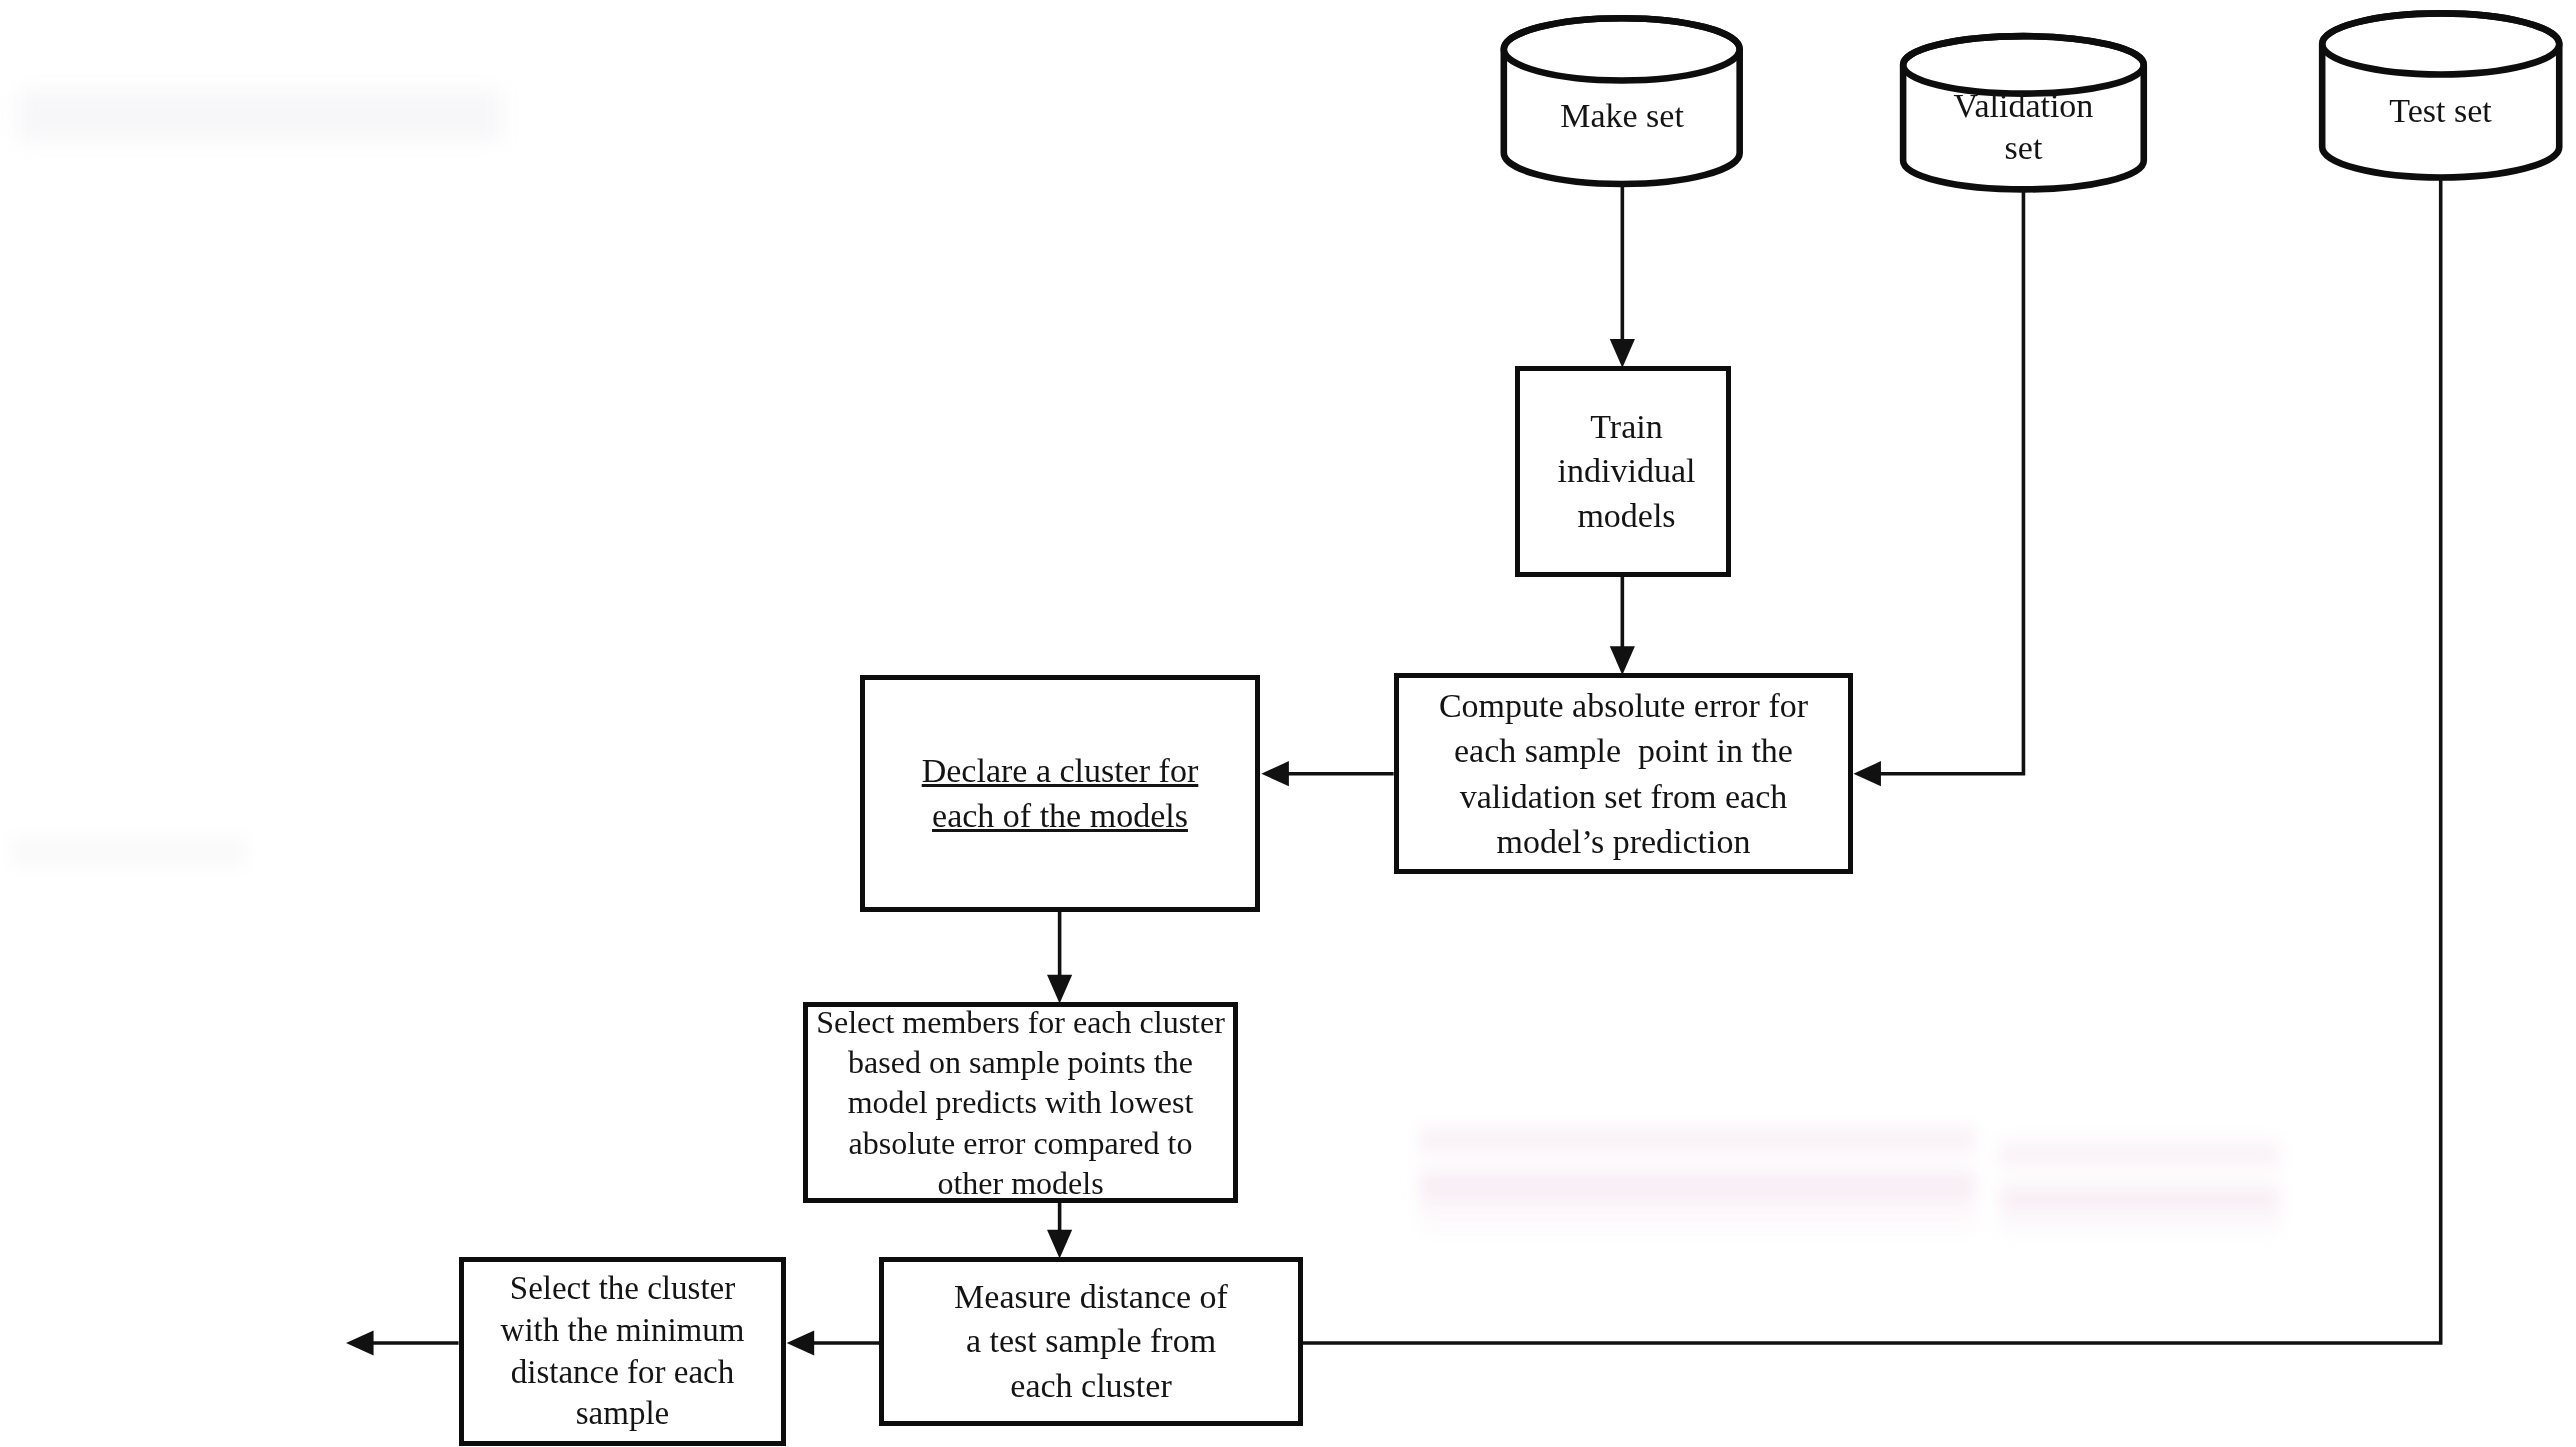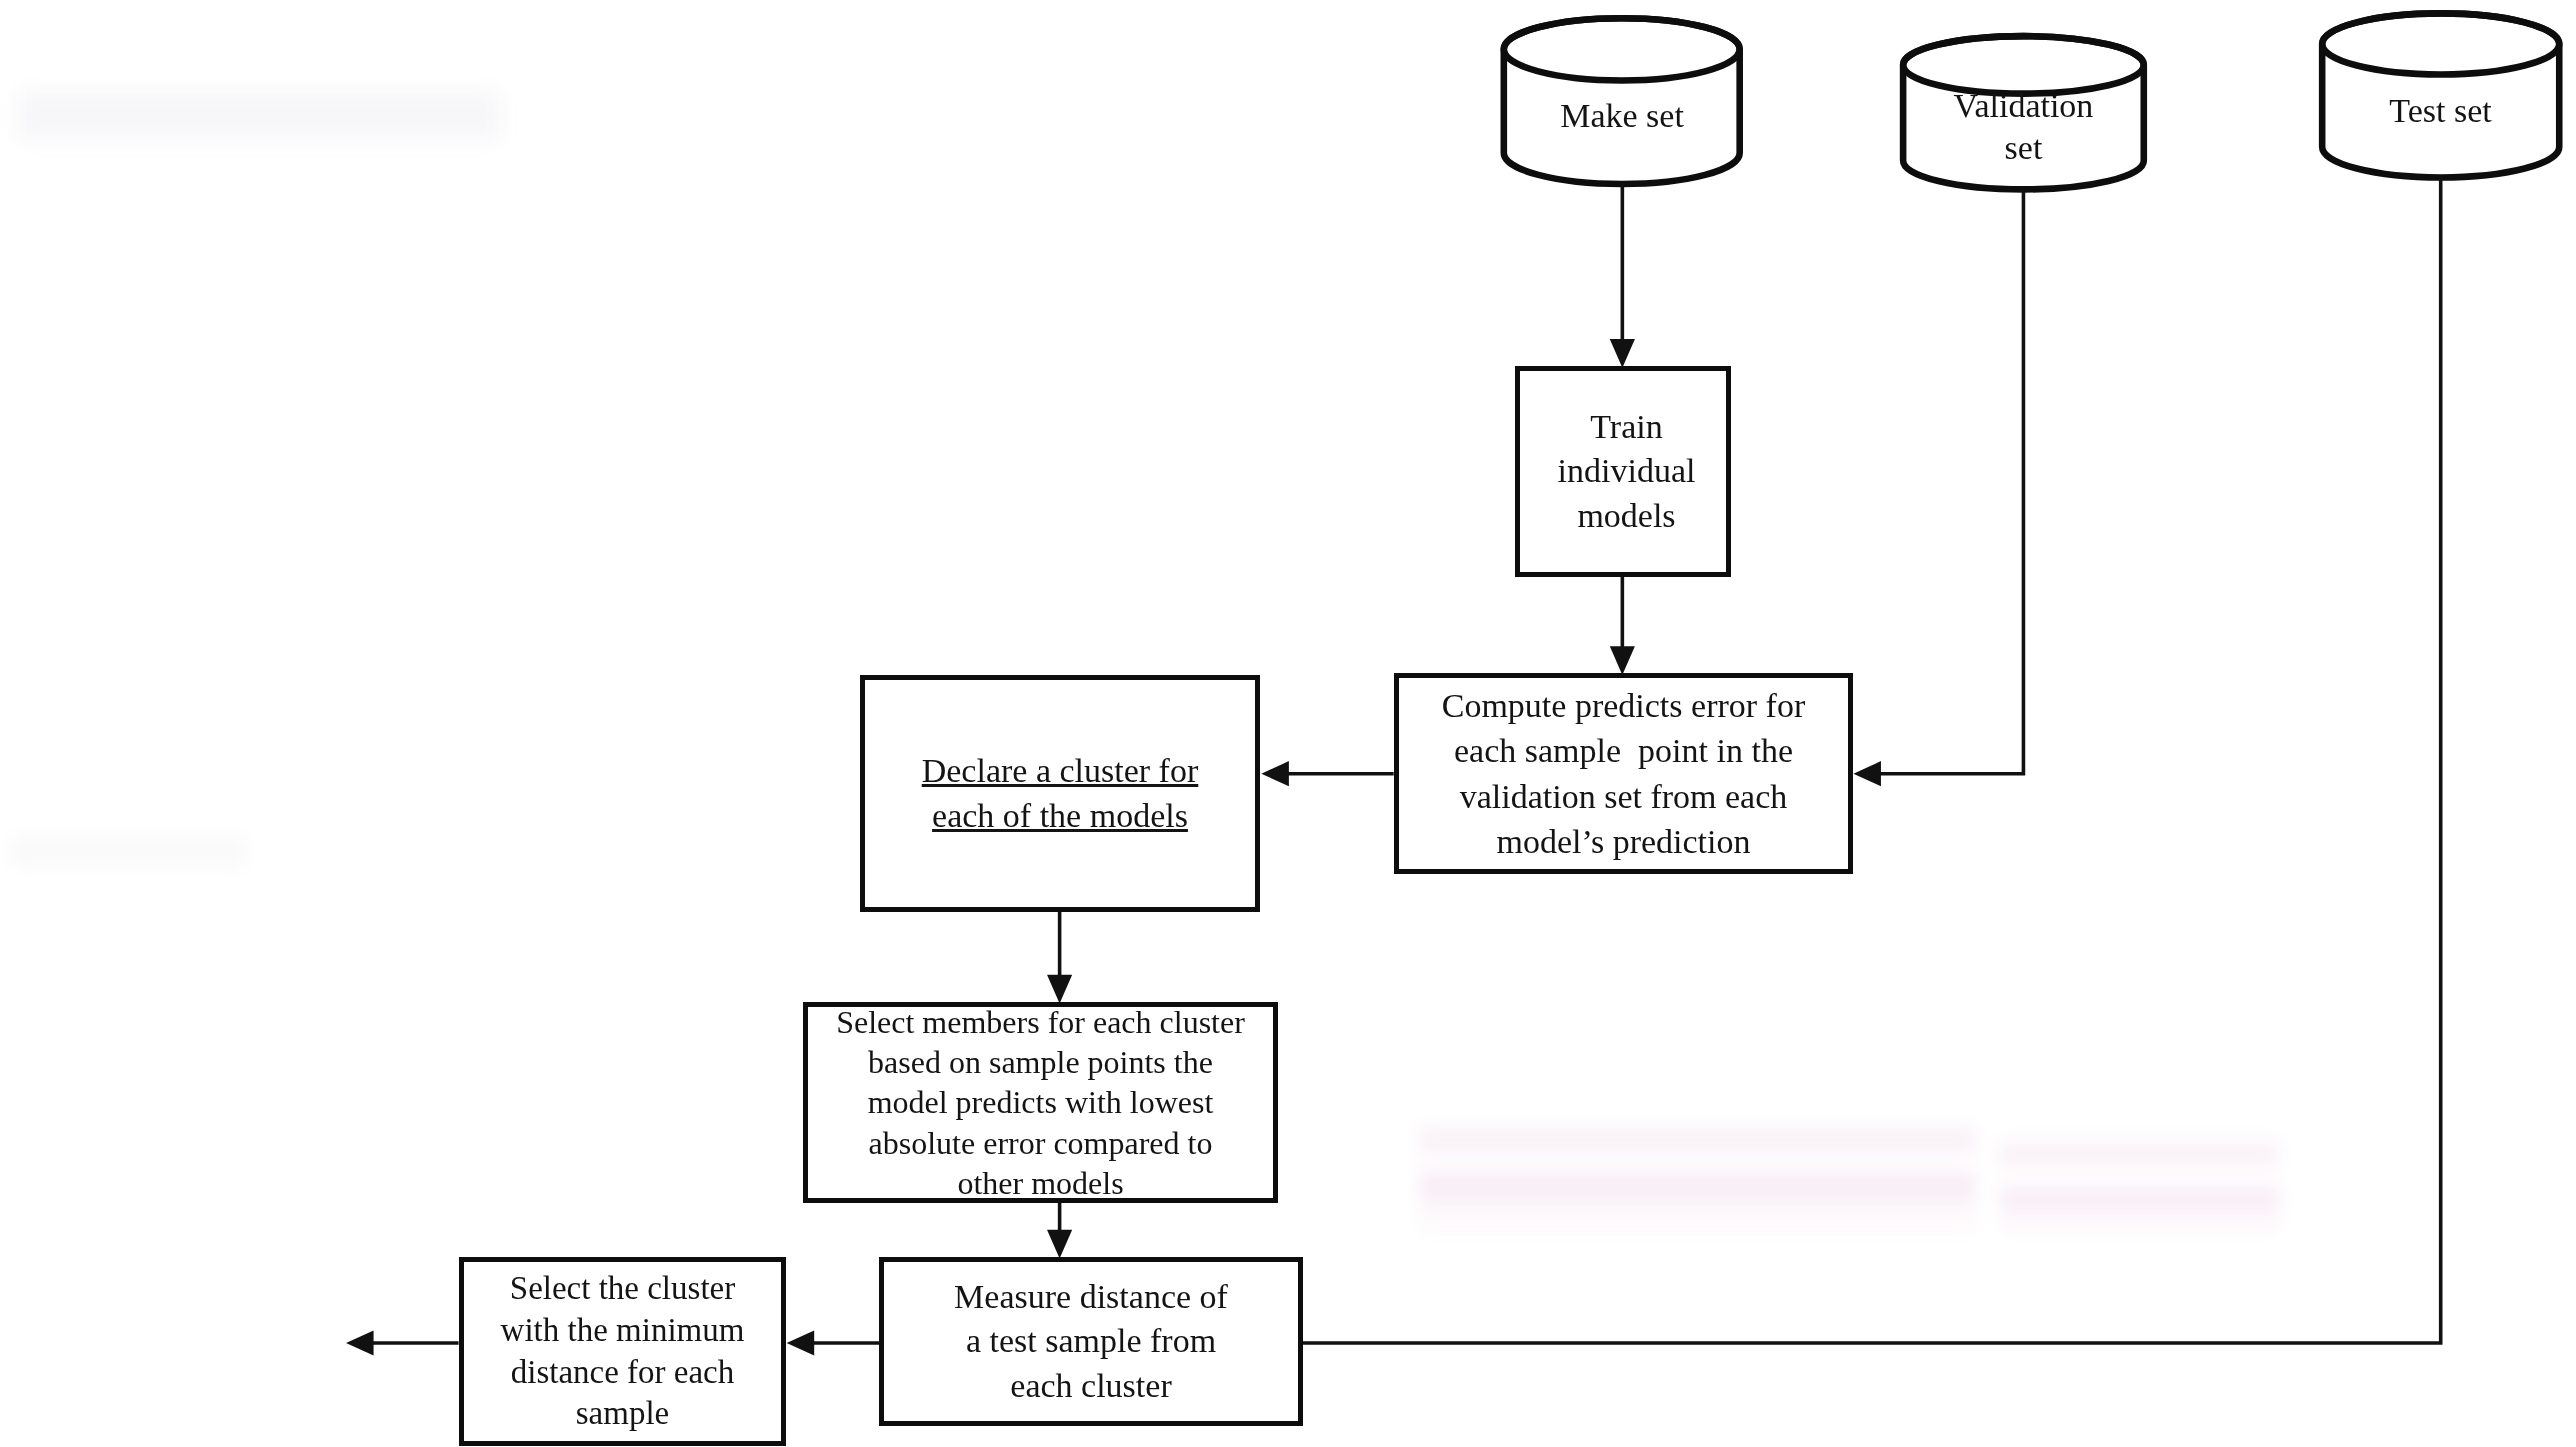--- a/index.html
+++ b/index.html
@@ -139,29 +139,29 @@
 
   <div class="cyl-label" style="left:1504px; top:49px; width:236px; height:135px;">Make set</div>
   <div class="cyl-label" style="left:1903px; top:67px; width:241px; height:120px;">Validation
 set</div>
   <div class="cyl-label" style="left:2322px; top:45px; width:237px; height:132px;">Test set</div>
 
   <div class="flow-box" id="box-train-models" style="left:1515px; top:366px; width:216px; height:211px;padding-left:7px;">Train
 individual
 models</div>
 
-  <div class="flow-box" id="box-compute-error" style="left:1394px; top:673px; width:459px; height:201px;">Compute predicts error for
+  <div class="flow-box" id="box-compute-error" style="left:1394px; top:673px; width:459px; height:201px;">Compute absolute error for
 each sample  point in the
 validation set from each
 model’s prediction</div>
 
   <div class="flow-box" id="box-declare-cluster" style="left:860px; top:675px; width:400px; height:237px;text-decoration:underline;">Declare a cluster for
 each of the models</div>
 
-  <div class="flow-box" id="box-select-members" style="left:803px; top:1002px; width:475px; height:201px;">Select members for each cluster
+  <div class="flow-box" id="box-select-members" style="left:803px; top:1002px; width:435px; height:201px;">Select members for each cluster
 based on sample points the
 model predicts with lowest
 absolute error compared to
 other models</div>
 
   <div class="flow-box" id="box-measure-distance" style="left:879px; top:1257px; width:424px; height:169px;">Measure distance of
 a test sample from
 each cluster</div>
 
   <div class="flow-box" id="box-select-cluster" style="left:459px; top:1257px; width:327px; height:189px;">Select the cluster

